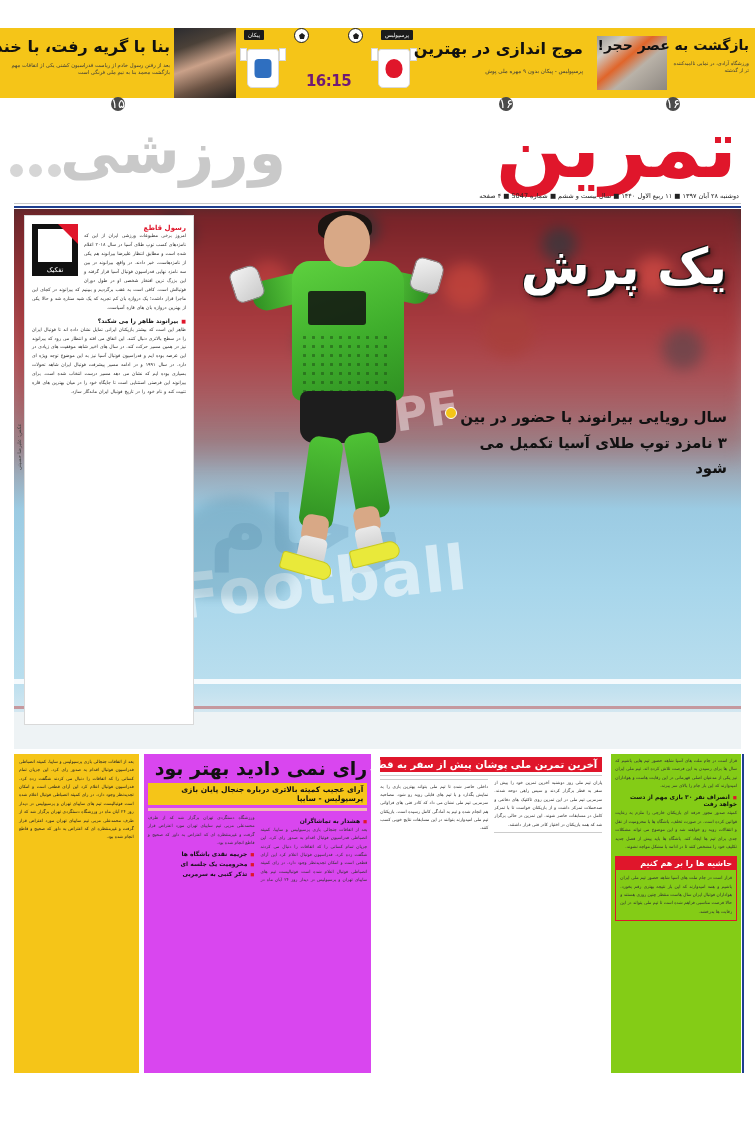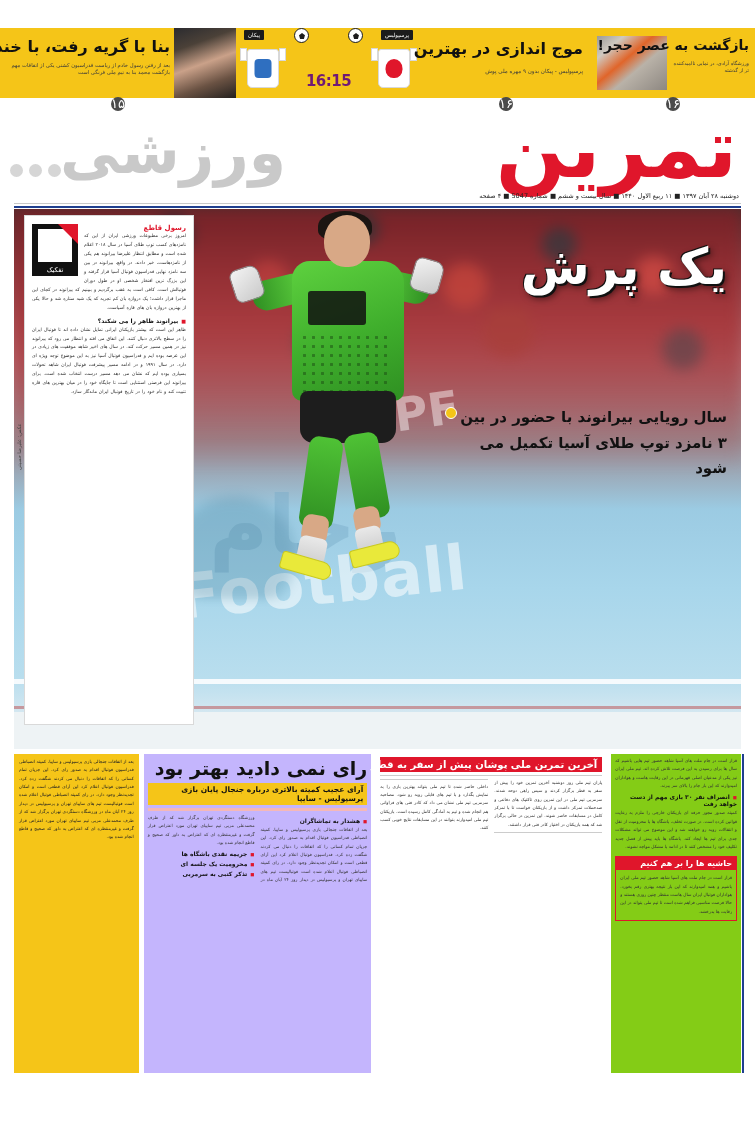--- a/index.html
+++ b/index.html
@@ -164,21 +164,21 @@
   .qhead:before { content:"■"; color:#e0162b; font-size:5px; margin-left:3px; }
   .vertical-note { position:absolute; left:2px; top:215px; width:12px; height:120px;
                    writing-mode:vertical-rl; transform:rotate(180deg); font-size:5px; color:#444;
                    direction:rtl; }
 
   
   .bottom { position:absolute; left:14px; right:14px; top:754px; bottom:60px; }
   .bcols { position:absolute; inset:0; display:flex; flex-direction:row-reverse; gap:5px; }
   .bcol { position:relative; }
   .bcol.c1 { width:125px; background:#f5c518; padding:4px 5px; }
-  .bcol.c2 { width:228px; background:#c4b5fd; padding:3px 4px; }
+  .bcol.c2 { width:228px; background:#d946ef; padding:3px 4px; }
   .bcol.c3 { width:230px; background:#fff; padding:3px 4px; }
   .bcol.c4 { width:130px; background:#84cc16; padding:3px 4px; }
 
   .redbar { background:#e0162b; color:#fff; font-size:10px; font-weight:bold; direction:rtl;
             text-align:right; padding:2px 5px; white-space:nowrap; }
   .bhead { font-size:19px; font-weight:bold; color:#111; direction:rtl; text-align:right;
            line-height:1.2; white-space:nowrap; }
   .bsub { background:#f5c518; color:#111; font-size:7.5px; font-weight:bold; direction:rtl;
           text-align:right; padding:2px 4px; margin-top:3px; }
   .bminihead { font-size:6px; font-weight:bold; color:#111; direction:rtl; text-align:right; margin:3px 0 2px; }

